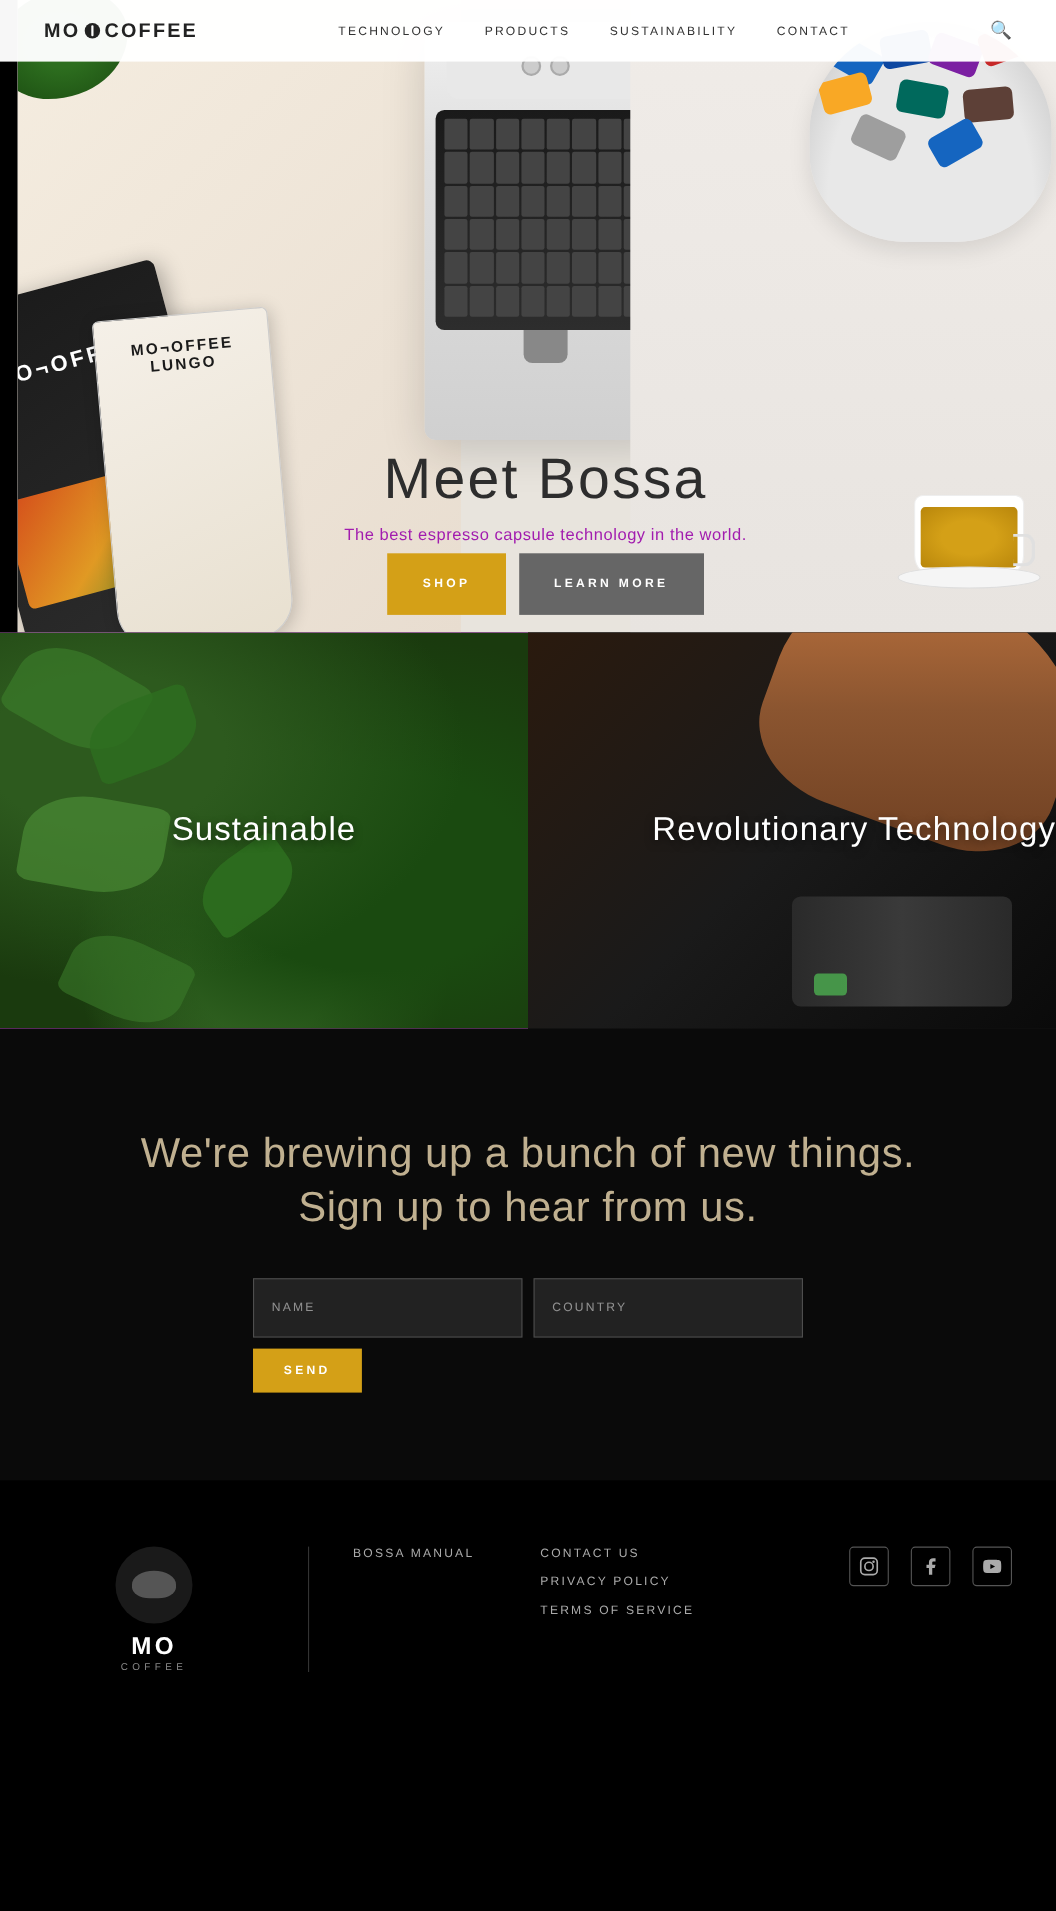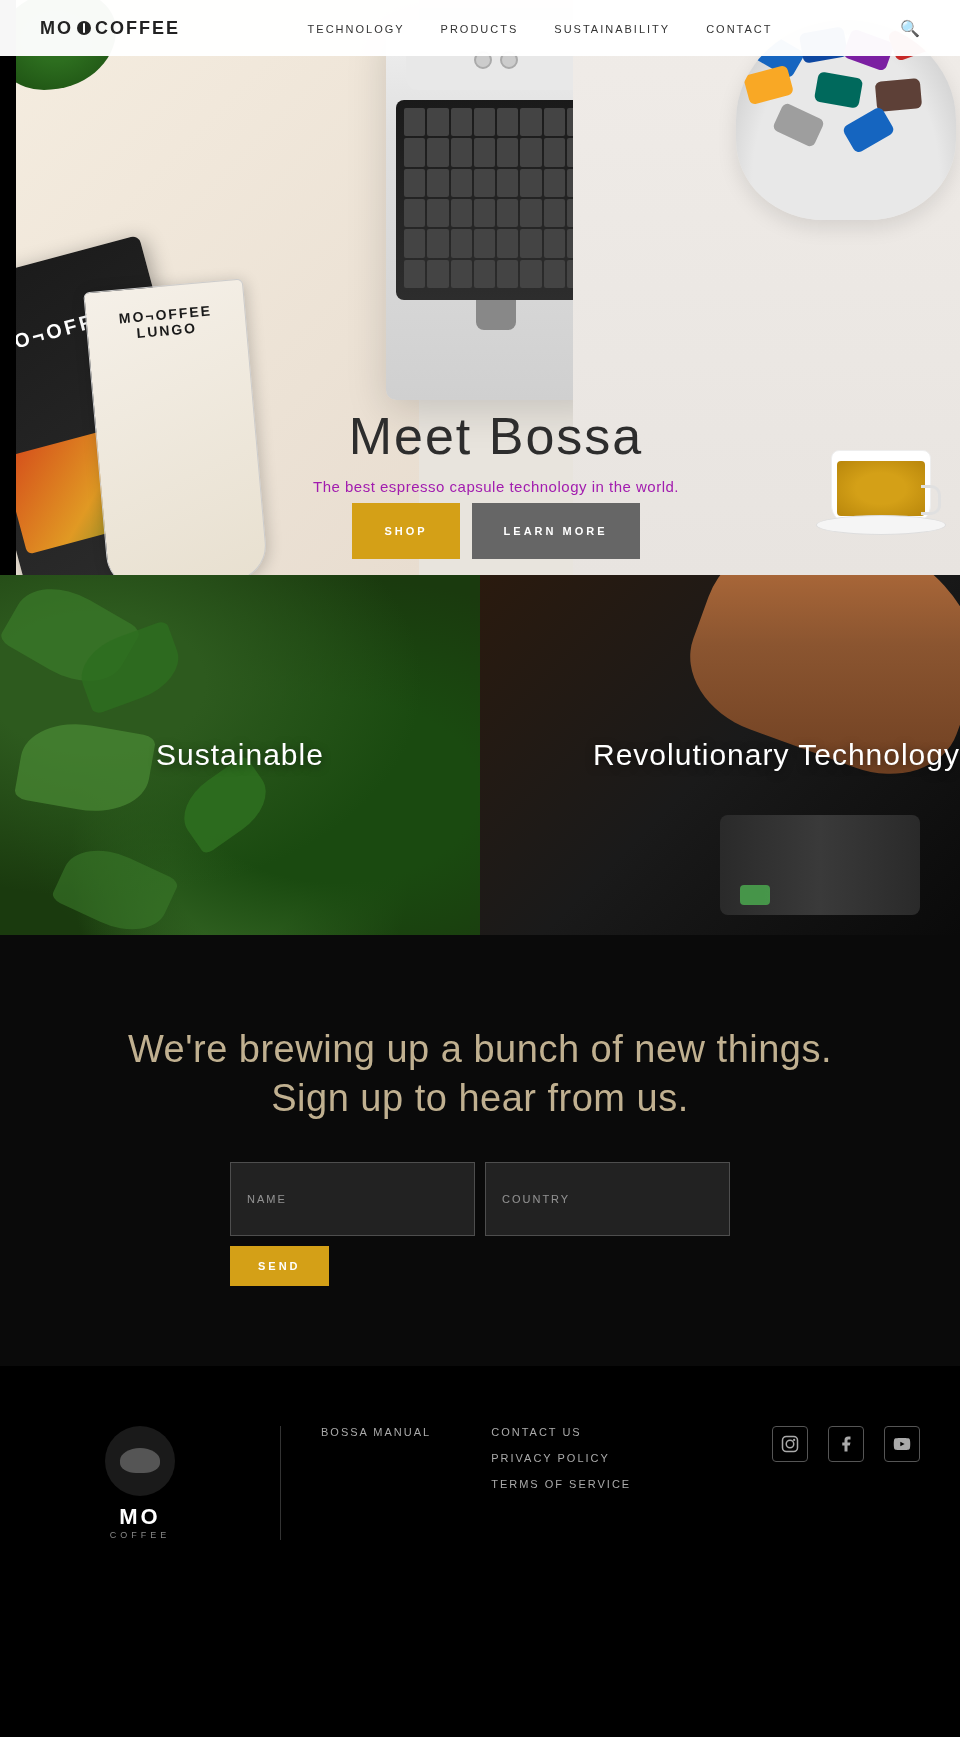--- a/index.html
+++ b/index.html
@@ -435,21 +435,21 @@
       max-width: 500px;
       margin: 0 auto;
     }
     .form-row-1 {
       display: flex;
       gap: 10px;
       margin-bottom: 10px;
     }
     .form-input {
       flex: 1;
-      padding: 30px 16px;
+      padding: 20px 16px;
       background: rgba(255,255,255,0.1);
       border: 1px solid rgba(255,255,255,0.2);
       color: #fff;
       font-size: 11px;
       letter-spacing: 2px;
       text-transform: uppercase;
       outline: none;
     }
     .form-input::placeholder {
       color: rgba(255,255,255,0.5);

